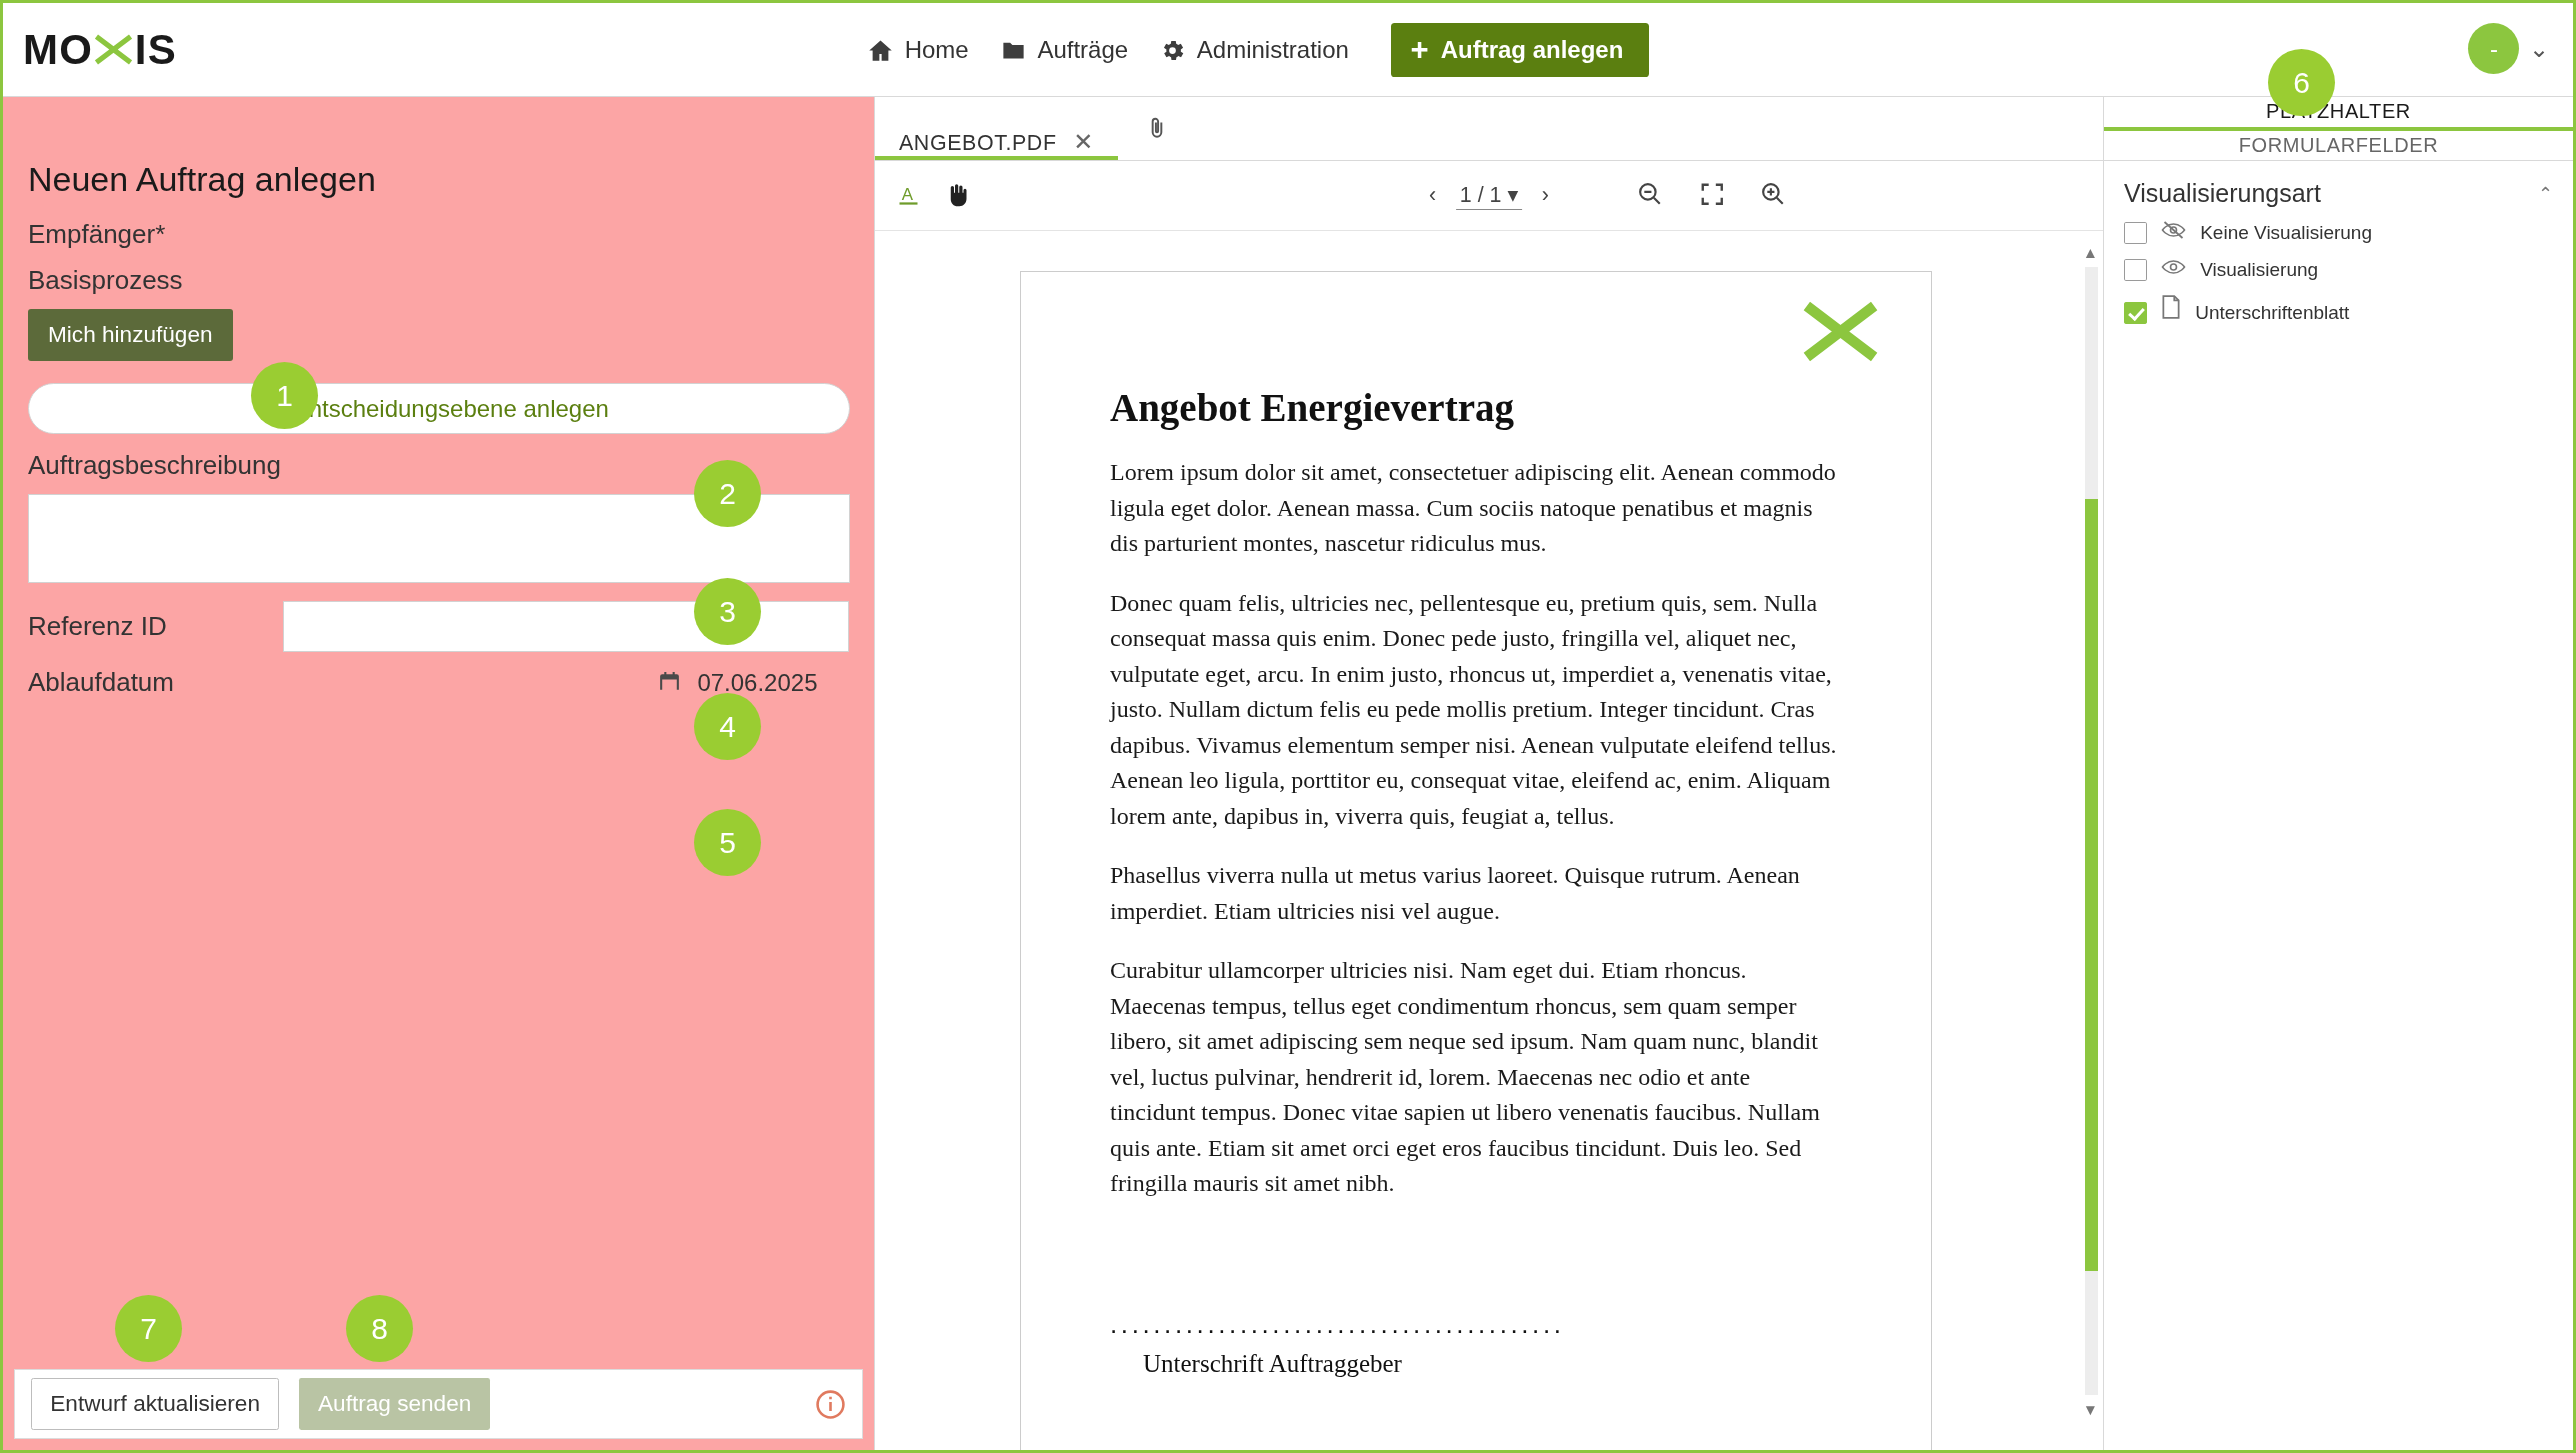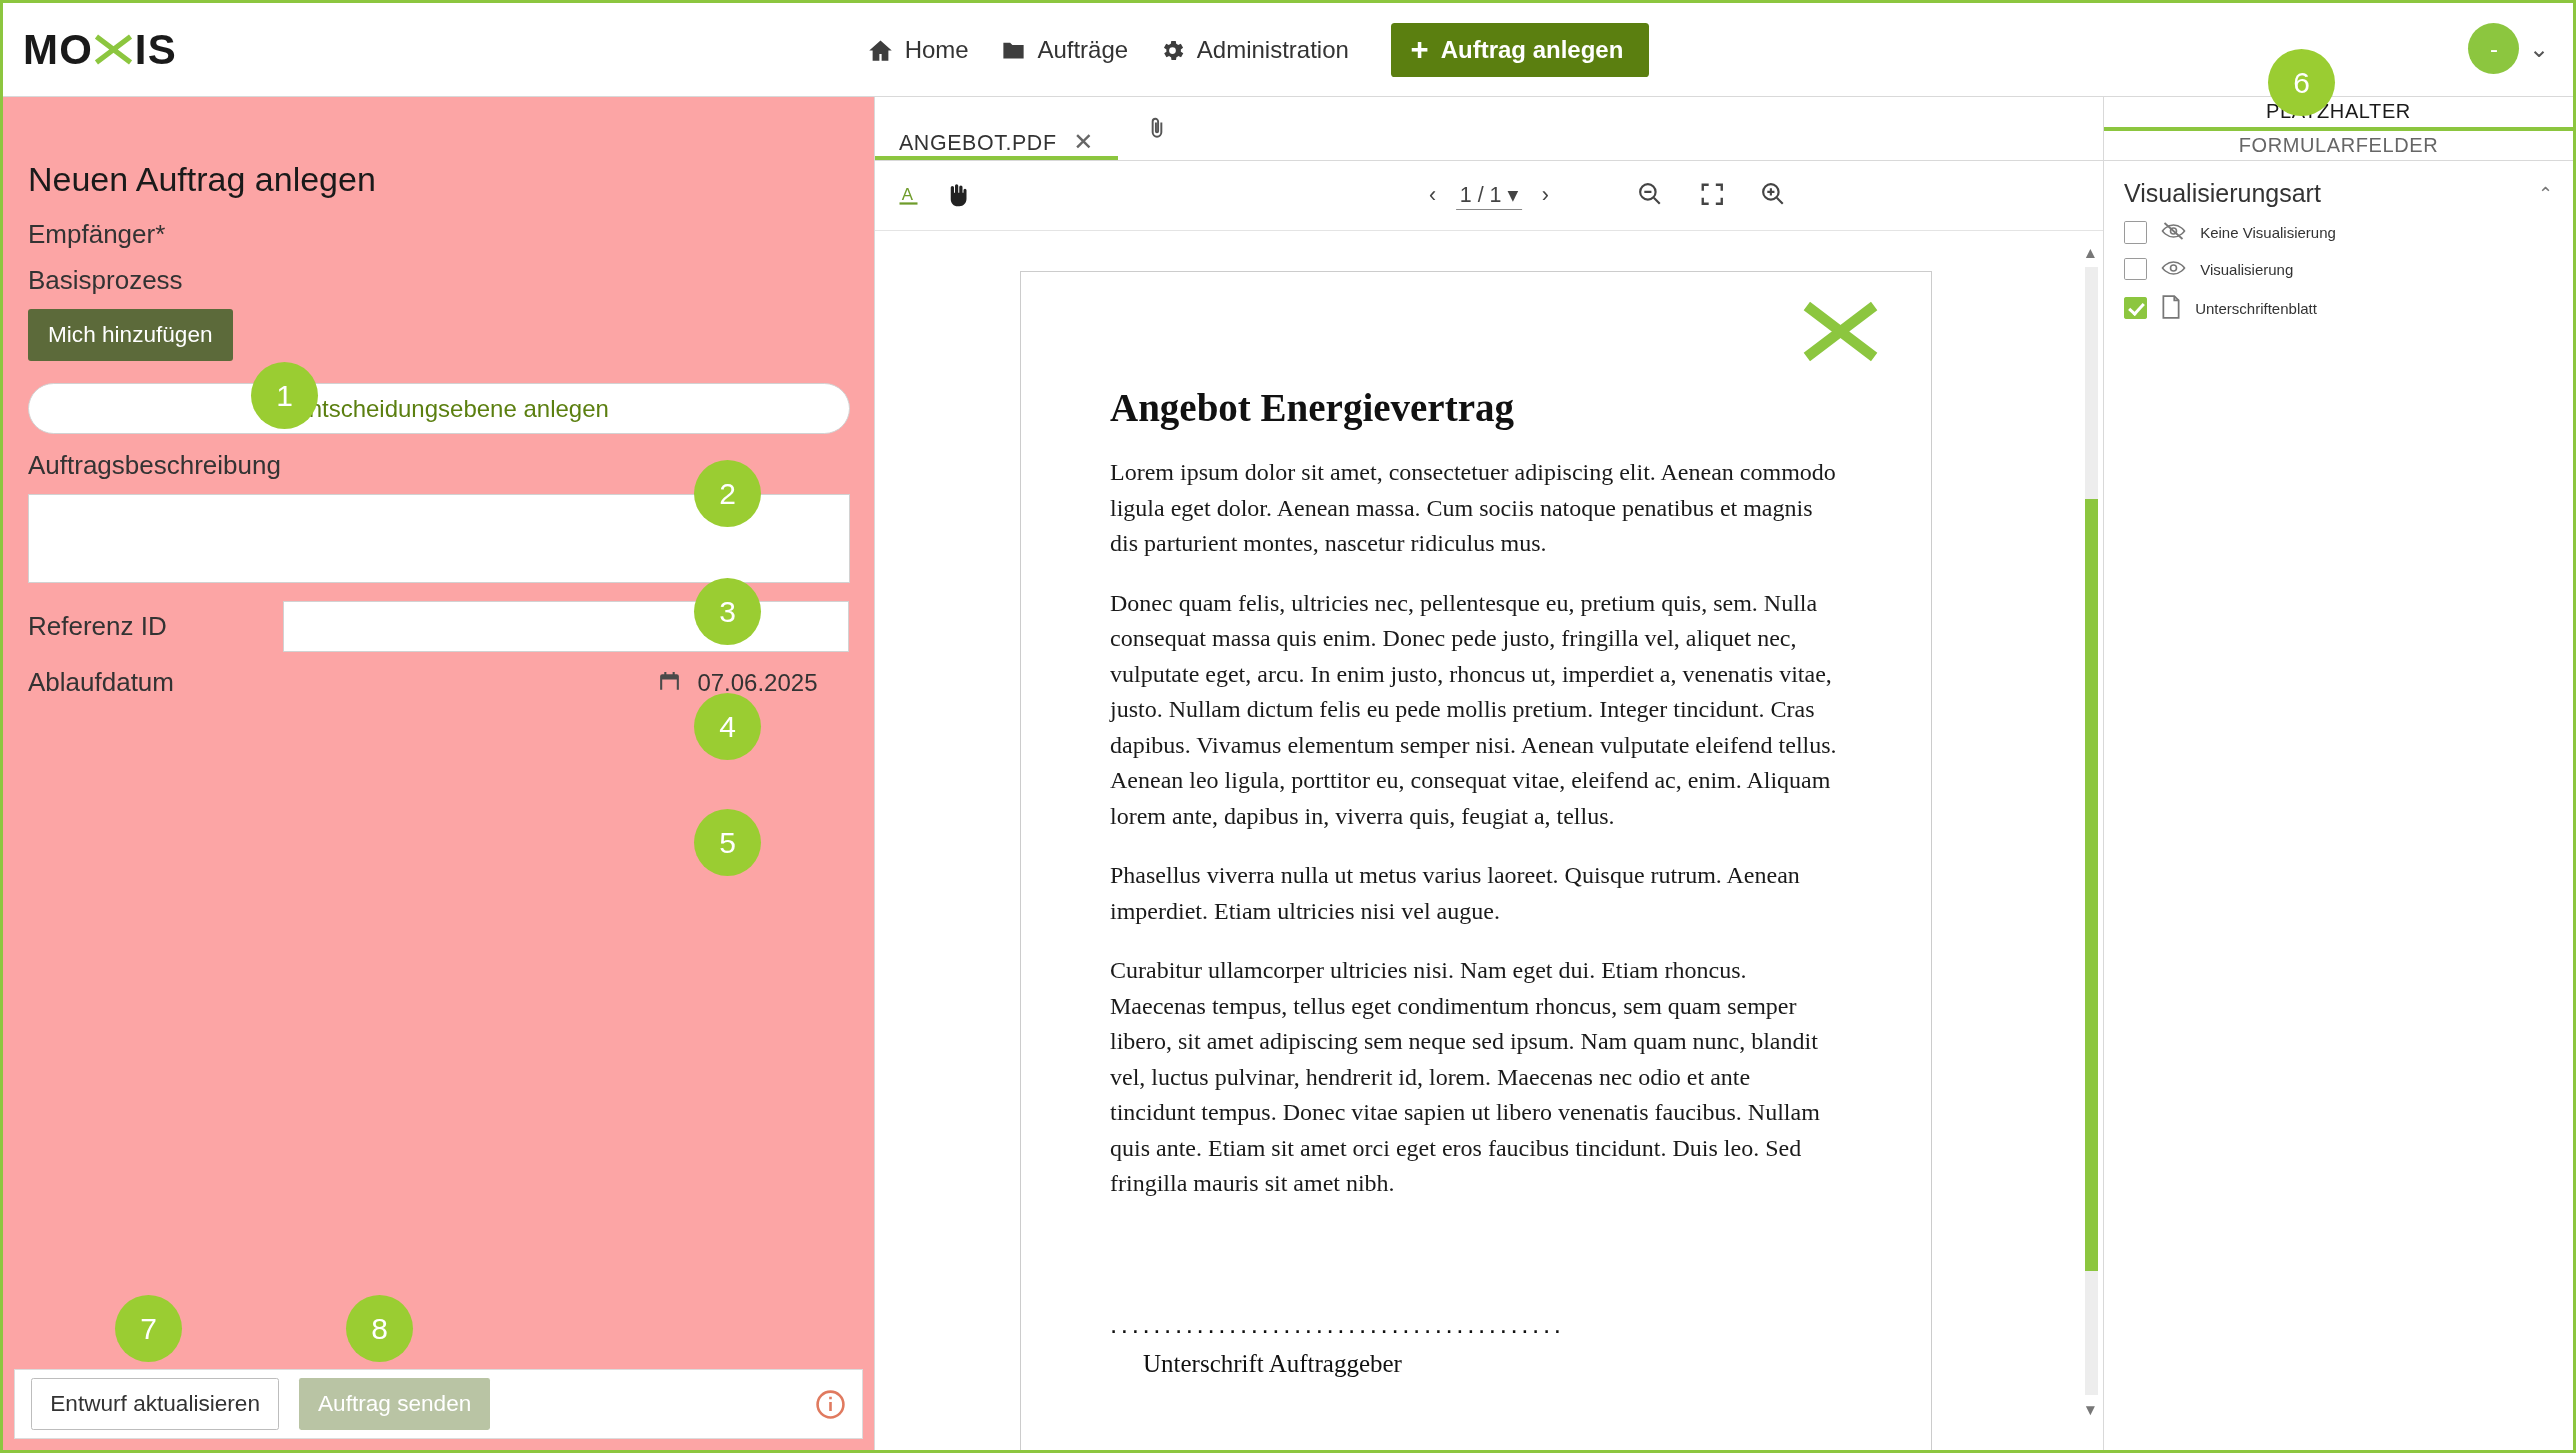--- a/index.html
+++ b/index.html
@@ -374,24 +374,24 @@
   }
   .rsection {
     display: flex; align-items: center;
     padding: 18px 20px 6px 20px;
     font-size: 25px;
     color: #333;
   }
   .rsection .caret { margin-left: auto; font-size: 18px; color:#777; }
   .opt {
     display: flex;
-    align-items: center;
+    align-items: flex-end;
     gap: 14.3px;
     padding: 7.1px 20px;
-    font-size: 15px;
+    font-size: 19px;
     color: #333333;
     cursor: pointer;
   }
   .cb {
     width: 22.6px; height: 22.6px;
     border: 1.8px solid #9a9a9a;
     background: #ffffff;
     border-radius: 1.8px;
     display: inline-block;
     flex: none;

